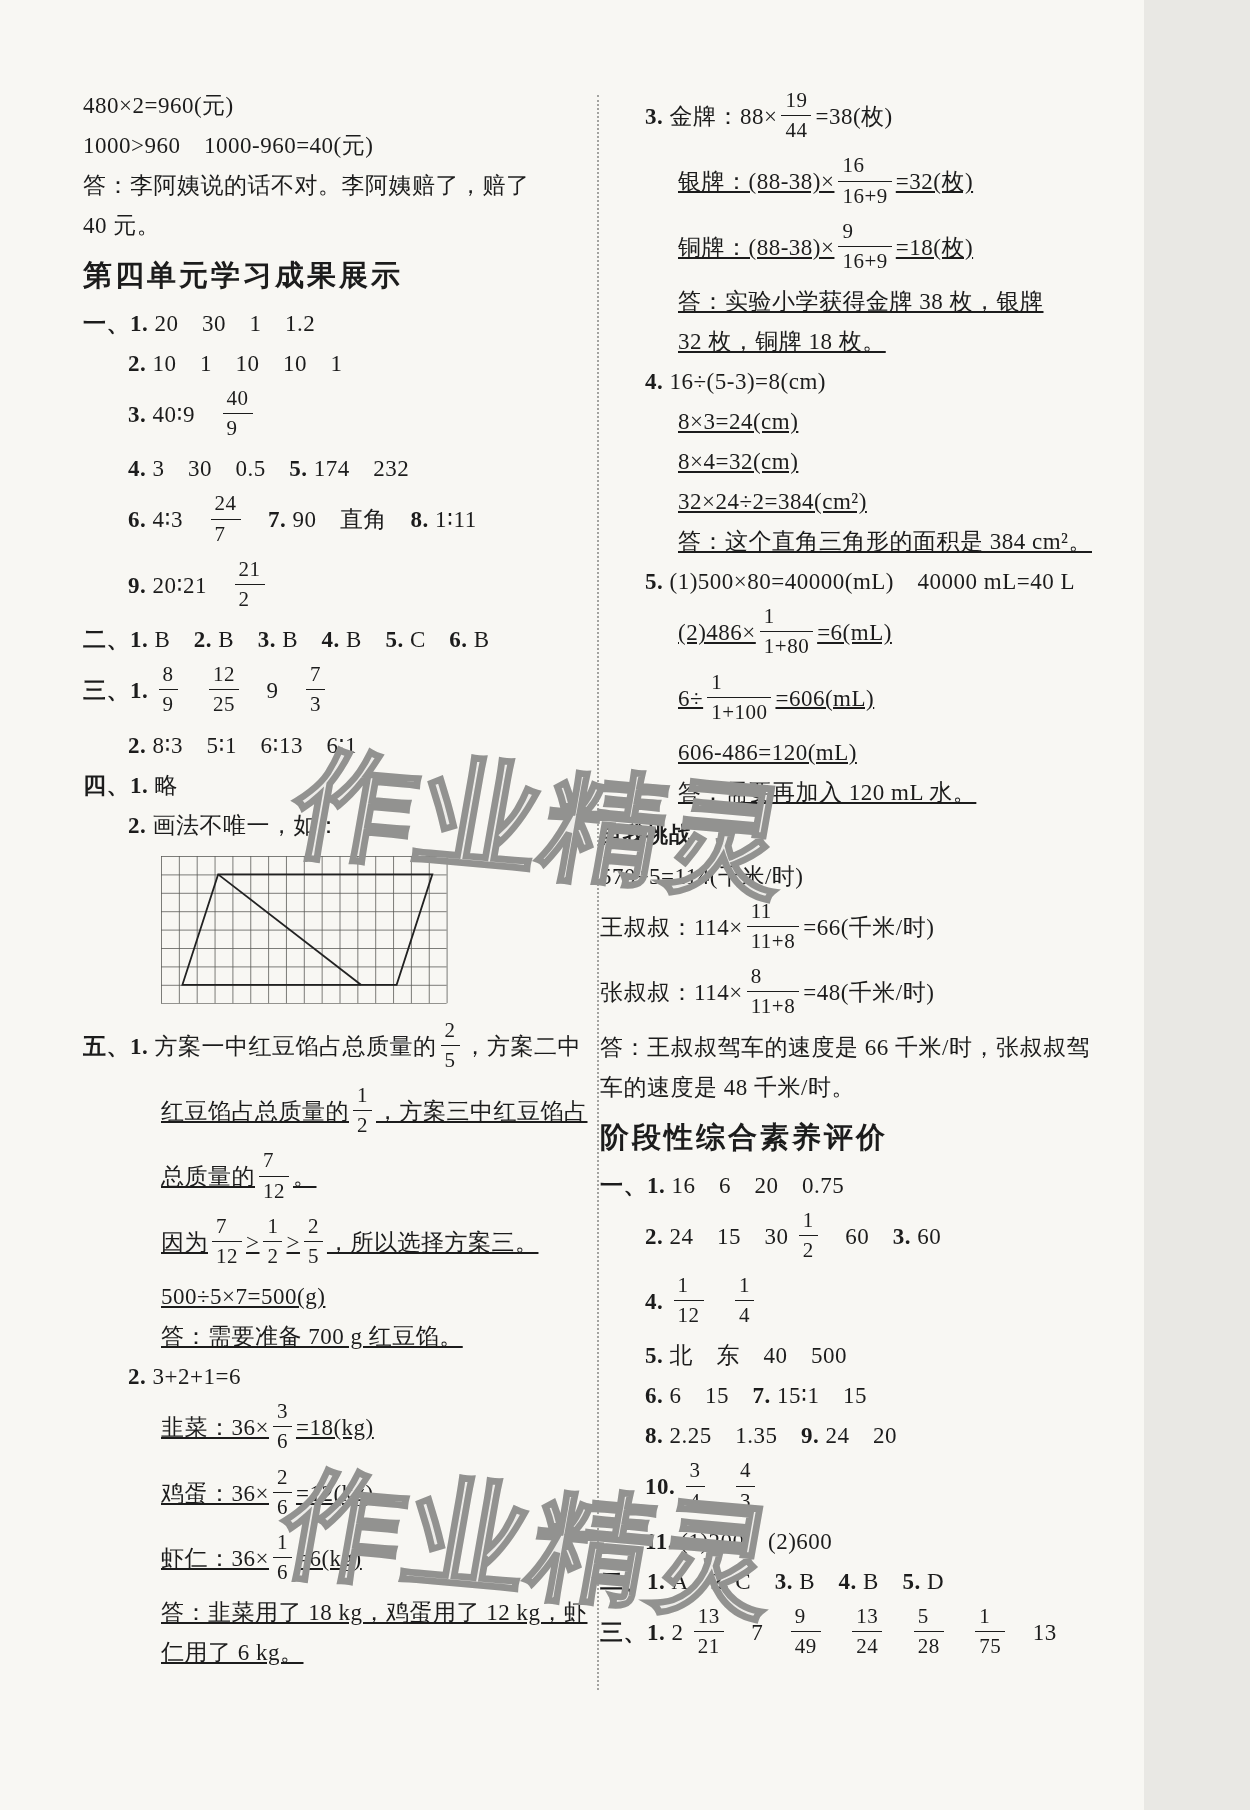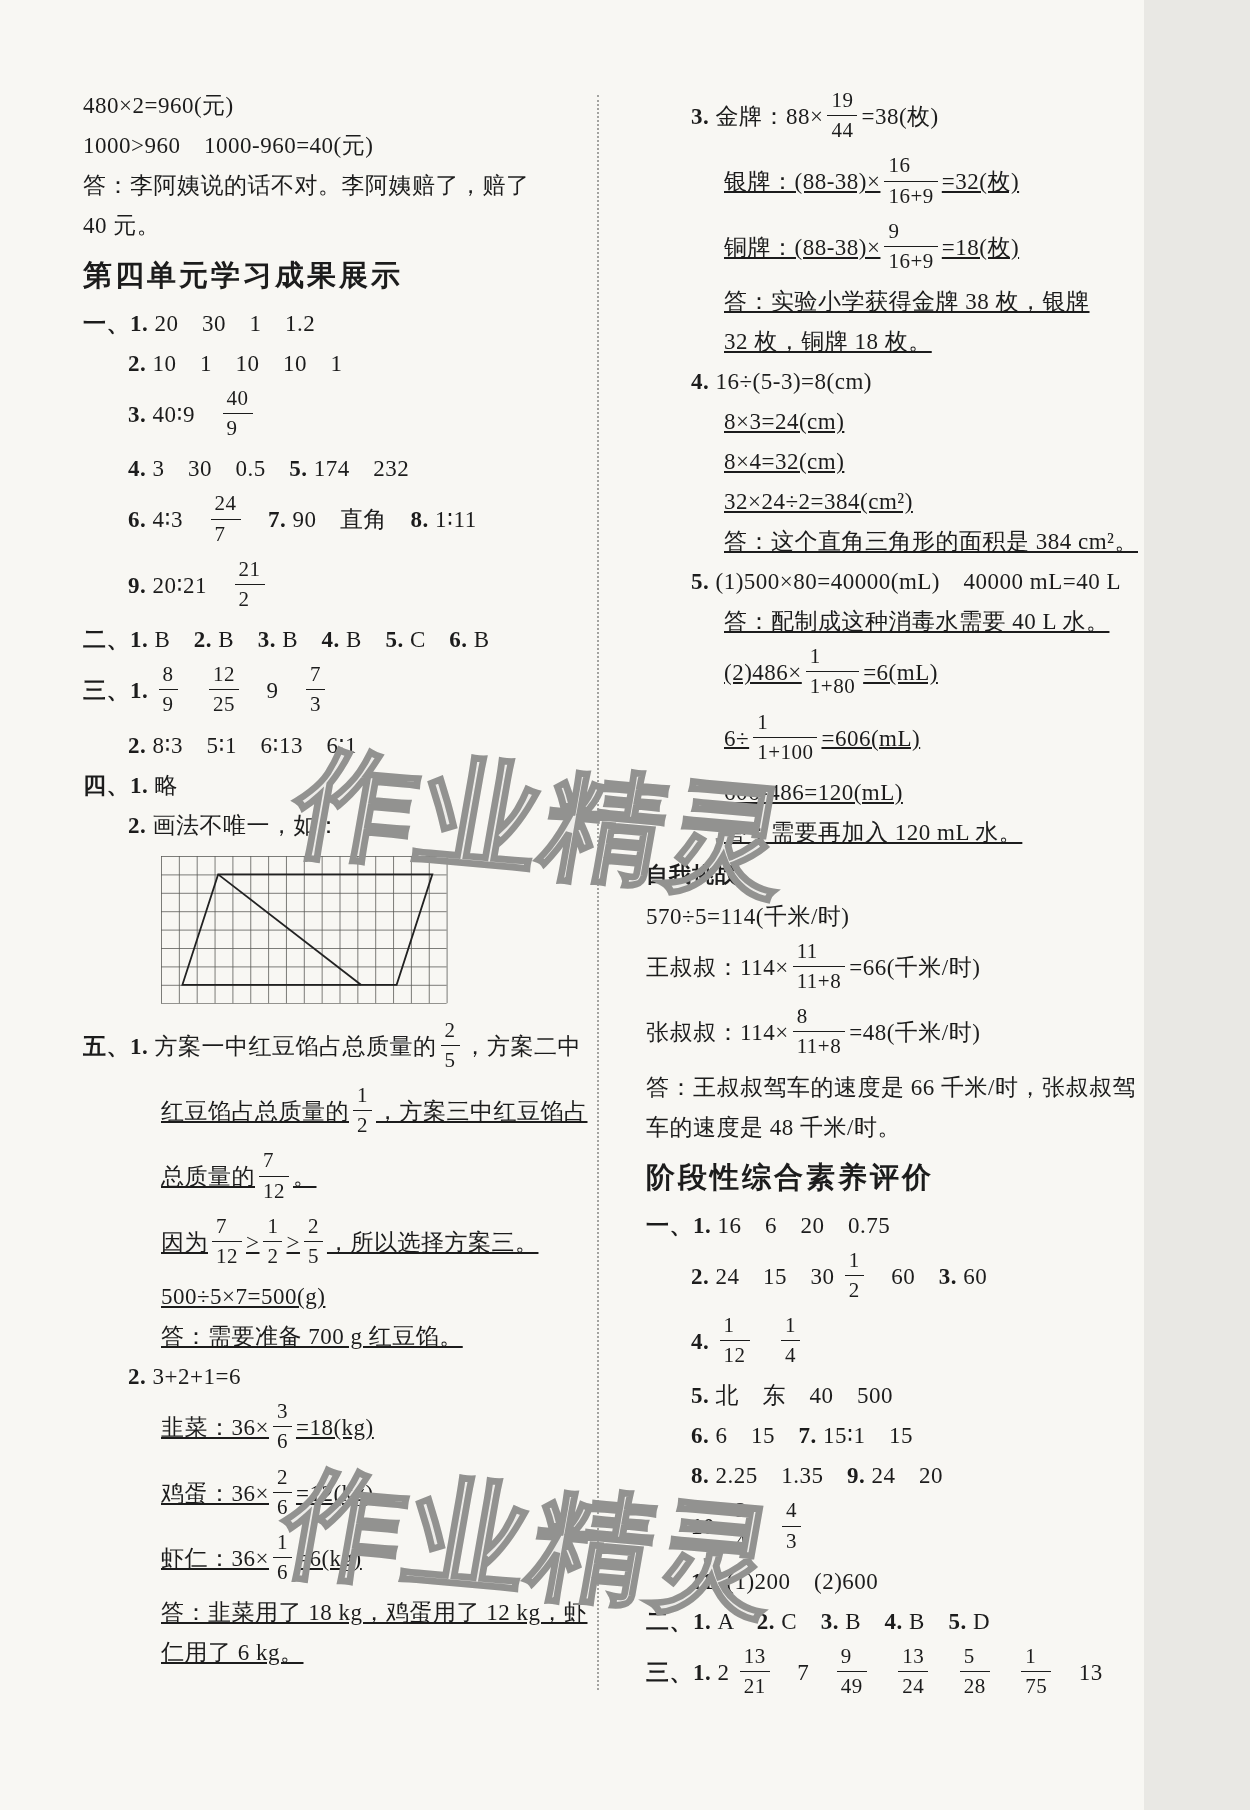--- a/index.html
+++ b/index.html
@@ -4,21 +4,21 @@
 <style>
   html,body{margin:0;padding:0;background:#e9e8e4;}
   .page{
     position:relative; width:1144px; height:1810px;
     background:#f8f7f3; overflow:hidden;
     font-family:"Liberation Serif","DejaVu Serif",serif;
     color:#1c1c1c;
   }
   .col{position:absolute; top:86px;}
   .col-left{left:83px; width:505px;}
-  .col-right{left:646px; width:580px;}
+  .col-right{left:600px; width:580px;}
   .line{font-size:23px; line-height:40px; white-space:pre-wrap; letter-spacing:.5px;}
   .ind1{padding-left:45px;}
   .ind2{padding-left:78px;text-decoration:underline;}
   .bold{font-weight:bold;}
   .sec-title{
     font-family:"Liberation Sans","DejaVu Sans",sans-serif;
     font-weight:bold; font-size:29px; line-height:50px;
     text-align:left; letter-spacing:3px; margin:4px 0;
   }
   .sub-title{
@@ -122,21 +122,20 @@
       <div class="line ind2"><span>银牌：(88-38)×</span><span class="fr"><span class="n">16</span><span class="d">16+9</span></span><span>=32(枚)</span></div>
       <div class="line ind2"><span>铜牌：(88-38)×</span><span class="fr"><span class="n">9</span><span class="d">16+9</span></span><span>=18(枚)</span></div>
       <div class="line ind2"><span>答：实验小学获得金牌 38 枚，银牌</span></div>
       <div class="line ind2"><span>32 枚，铜牌 18 枚。</span></div>
       <div class="line ind1"><span class="bold">4. </span><span>16÷(5-3)=8(cm)</span></div>
       <div class="line ind2"><span>8×3=24(cm)</span></div>
       <div class="line ind2"><span>8×4=32(cm)</span></div>
       <div class="line ind2"><span>32×24÷2=384(cm²)</span></div>
       <div class="line ind2"><span>答：这个直角三角形的面积是 384 cm²。</span></div>
       <div class="line ind1"><span class="bold">5. </span><span>(1)500×80=40000(mL)　40000 mL=40 L</span></div>
-      <div class="line ind2"><span>答：配制成这种消毒水需要 40 L 水。</span></div>
       <div class="line ind2"><span>(2)486×</span><span class="fr"><span class="n">1</span><span class="d">1+80</span></span><span>=6(mL)</span></div>
       <div class="line ind2"><span>6÷</span><span class="fr"><span class="n">1</span><span class="d">1+100</span></span><span>=606(mL)</span></div>
       <div class="line ind2"><span>606-486=120(mL)</span></div>
       <div class="line ind2"><span>答：需要再加入 120 mL 水。</span></div>
       <div class="sub-title">自我挑战</div>
       <div class="line"><span>570÷5=114(千米/时)</span></div>
       <div class="line"><span>王叔叔：114×</span><span class="fr"><span class="n">11</span><span class="d">11+8</span></span><span>=66(千米/时)</span></div>
       <div class="line"><span>张叔叔：114×</span><span class="fr"><span class="n">8</span><span class="d">11+8</span></span><span>=48(千米/时)</span></div>
       <div class="line"><span>答：王叔叔驾车的速度是 66 千米/时，张叔叔驾</span></div>
       <div class="line"><span>车的速度是 48 千米/时。</span></div>

